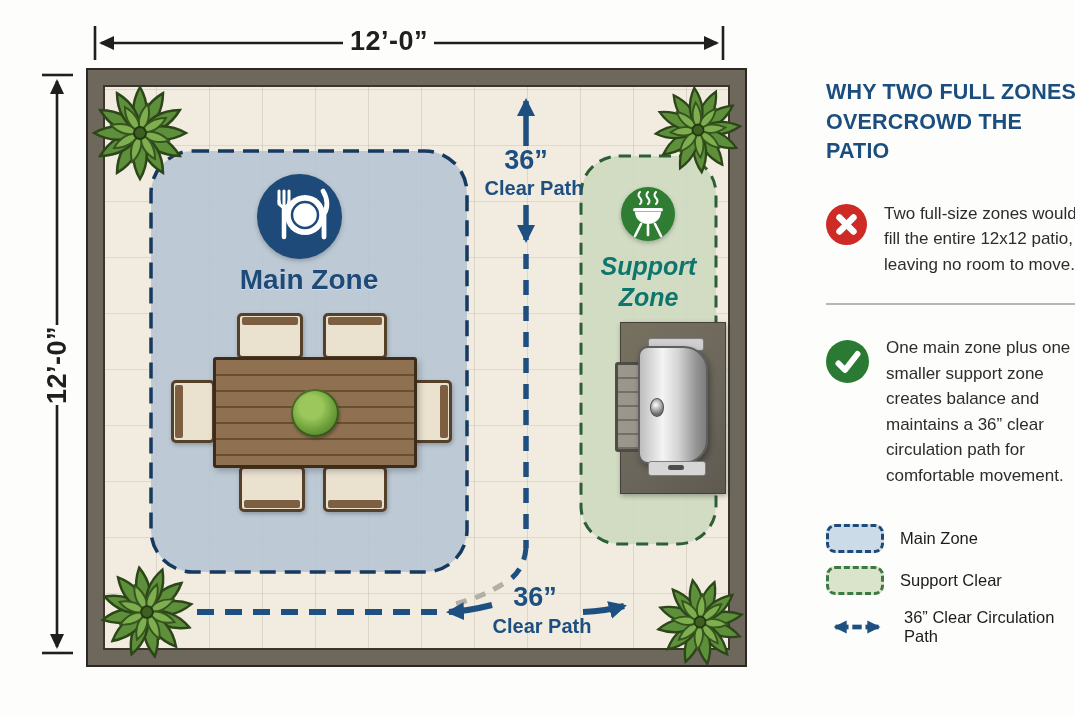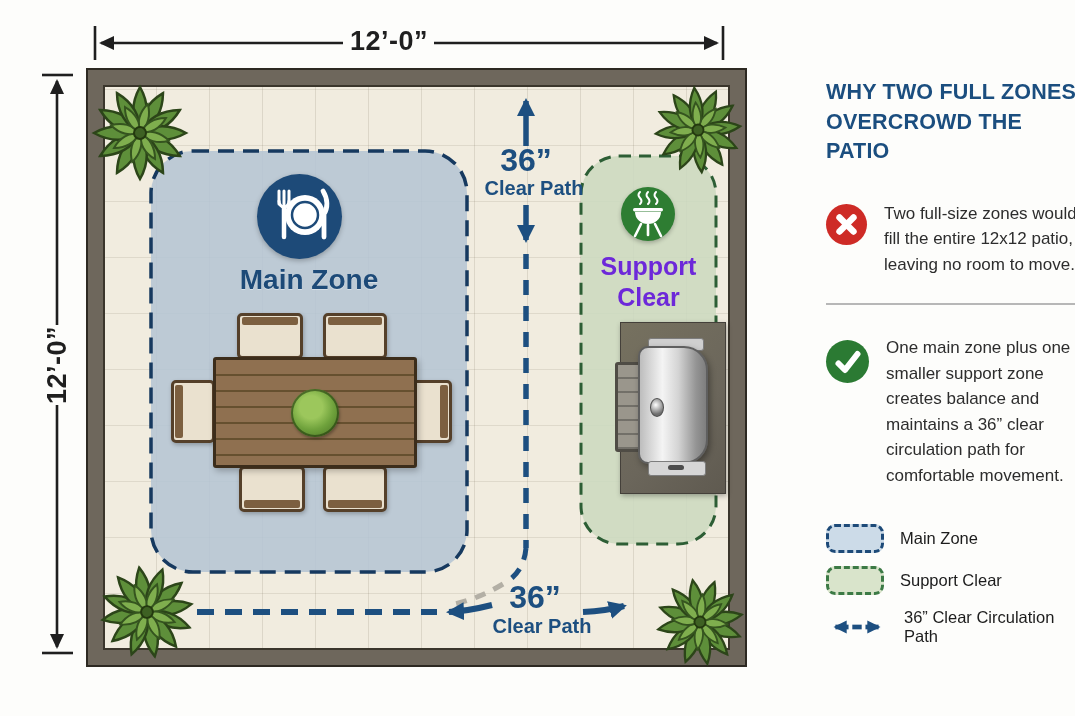--- a/index.html
+++ b/index.html
@@ -18,21 +18,21 @@
   }
 
   .overlay{position:absolute;left:0;top:0;width:1075px;height:716px;pointer-events:none;}
 
   
   .zone-icon{position:absolute;border-radius:50%;display:flex;align-items:center;justify-content:center;}
   .icon-dining{left:257px;top:174px;width:85px;height:85px;background:#1d4a78;box-shadow:0 2px 5px rgba(0,0,0,0.25);}
   .icon-grill{left:621px;top:187px;width:54px;height:54px;background:#2e7d32;box-shadow:0 2px 4px rgba(0,0,0,0.25);}
   .zone-label{position:absolute;text-align:center;font-weight:700;}
   .label-main{left:150px;top:264px;width:318px;font-size:28px;color:#1d4a78;text-shadow:0 1px 0 rgba(255,255,255,0.4);}
-  .label-support{left:580px;top:251px;width:137px;font-size:25px;line-height:1.22;color:#6d28d9;}
+  .label-support{left:580px;top:251px;width:137px;font-size:25px;line-height:1.22;color:#0f766e;font-style:italic;}
 
   
   .table{
     position:absolute;left:213px;top:357px;width:204px;height:111px;box-sizing:border-box;
     background-image:repeating-linear-gradient(180deg,#8f7050 0 14px,#66502f 14px 16px);
     background-color:#8f7050;border:3px solid #3c2d1b;border-radius:3px;
     box-shadow:2px 3px 6px rgba(0,0,0,0.25);
   }
   .centerpiece{
     position:absolute;left:50%;top:50%;width:48px;height:48px;transform:translate(-50%,-50%);
@@ -69,21 +69,21 @@
   .grill-bar-top{position:absolute;left:648px;top:338px;width:54px;height:11px;background:#cfcfcf;border:1.5px solid #7d7d7d;border-radius:3px;}
   .grill-bar-bottom{position:absolute;left:648px;top:461px;width:56px;height:13px;background:#d6d6d6;border:1.5px solid #7d7d7d;border-radius:3px;}
   .grill-knob{position:absolute;left:650px;top:398px;width:12px;height:17px;background:radial-gradient(circle at 40% 35%,#fff,#6e6e6e 70%);border:1.5px solid #4c4c4c;border-radius:50%;}
   .grill-handle{position:absolute;left:668px;top:465px;width:16px;height:5px;background:#4c4c4c;border-radius:3px;}
 
   
   .dim-label{position:absolute;font-size:27px;font-weight:700;color:#1f1f1f;white-space:nowrap;letter-spacing:0.5px;background:transparent;}
   .dim-top{left:389px;top:41px;transform:translate(-50%,-50%);}
   .dim-left{left:57px;top:365px;transform:translate(-50%,-50%) rotate(-90deg);}
   .path-text{position:absolute;font-weight:700;color:#1d4f80;white-space:nowrap;transform:translate(-50%,-50%);}
-  .path-value{font-size:32px;}
+  .path-value{font-size:27px;}
   .path-word{font-size:20px;margin-left:9px;}
   .pt-top-v{left:526px;top:160px;}
   .pt-top-w{left:525px;top:188px;}
   .pt-bot-v{left:535px;top:597px;}
   .pt-bot-w{left:533px;top:626px;}
 
   
   .sidebar{position:absolute;left:826px;top:78px;width:262px;}
   .sb-heading{font-size:21.5px;line-height:1.38;font-weight:700;color:#1b4e7f;letter-spacing:0.2px;margin-bottom:34px;}
   .sb-row{display:flex;align-items:flex-start;gap:17px;}
@@ -250,21 +250,21 @@
       <path d="M14,25 a13,12 0 0 0 26,0 z" fill="#ffffff"></path>
       <g stroke="#ffffff" stroke-width="2.6" stroke-linecap="round">
         <line x1="20" y1="37" x2="14" y2="49"></line>
         <line x1="34" y1="37" x2="40" y2="49"></line>
         <line x1="27" y1="38" x2="27" y2="48"></line>
       </g>
     </svg>
   </div>
   <div class="zone-label label-support">
     <div>Support</div>
-    <div>Clear</div>
+    <div>Zone</div>
   </div>
 
   <div class="dim-label dim-top">12’-0”</div>
   <div class="dim-label dim-left">12’-0”</div>
 
   <div class="path-text path-value pt-top-v">36”</div>
   <div class="path-text path-word pt-top-w">Clear Path</div>
   <div class="path-text path-value pt-bot-v">36”</div>
   <div class="path-text path-word pt-bot-w">Clear Path</div>
 

